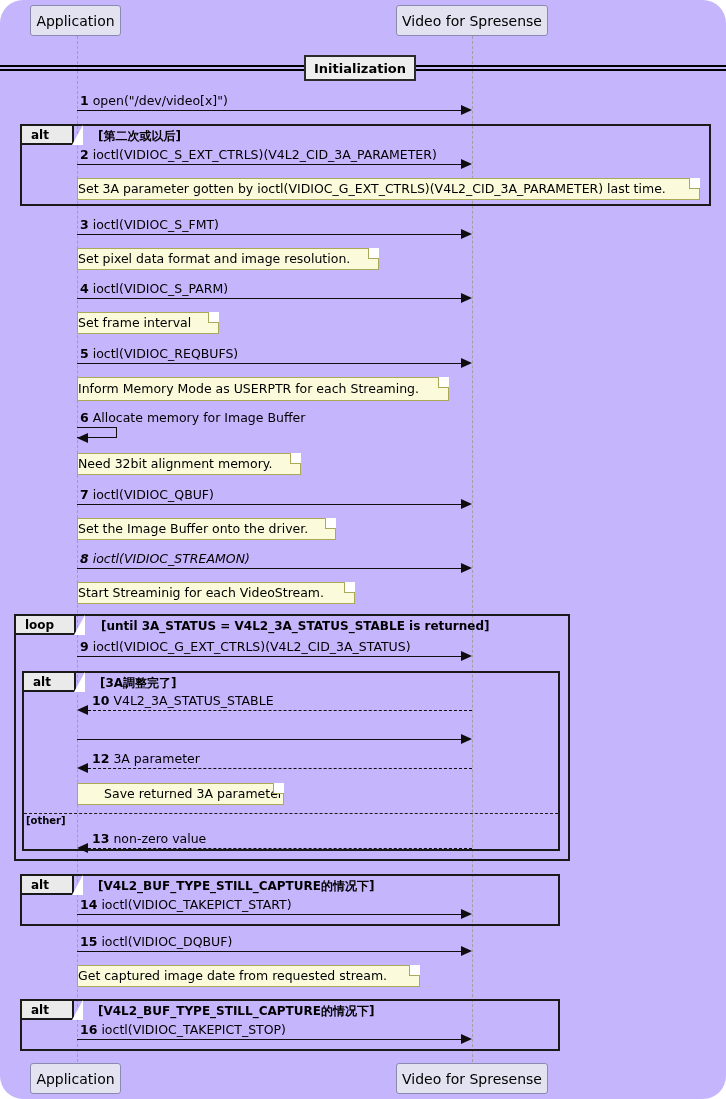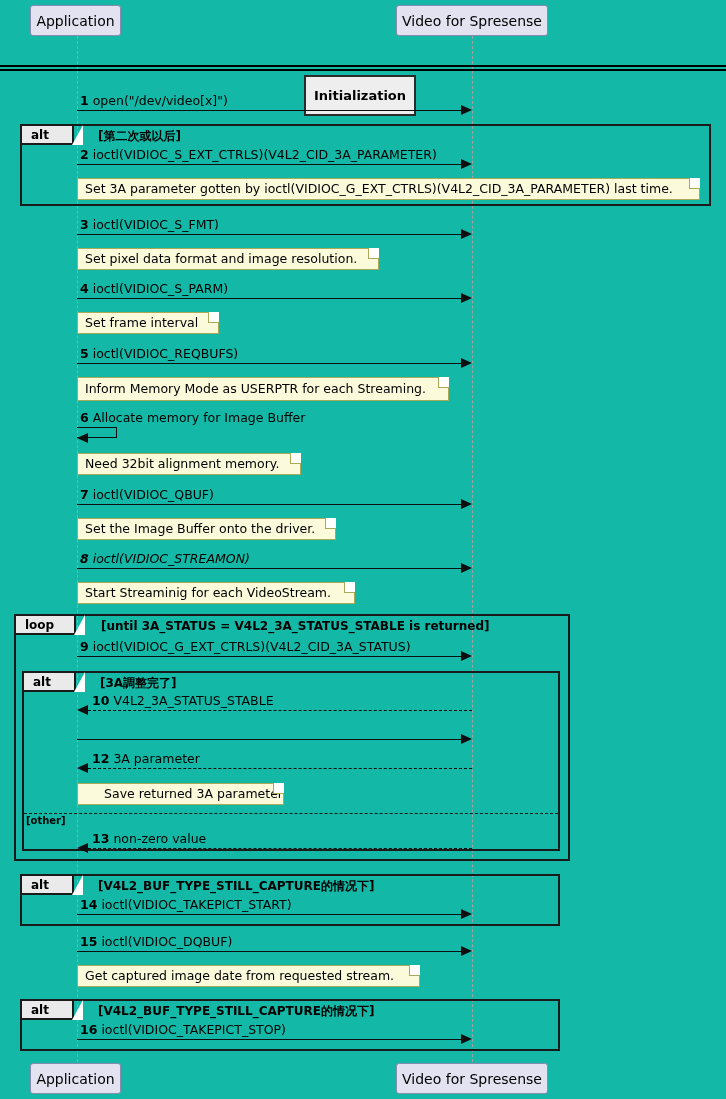--- a/index.html
+++ b/index.html
@@ -5,22 +5,23 @@
 <style>
   html,body{margin:0;padding:0;background:#ffffff;}
   body{
     font-family:"DejaVu Sans","Liberation Sans",sans-serif;
     -webkit-font-smoothing:antialiased;
   }
   #canvas{
     position:relative;
     width:726px;
     height:1099px;
-    background:#14b8a6;
+    background:#c4b5fd;
     overflow:hidden;
+    border-radius:23px;
   }
   
   .participant{
     position:absolute;
     box-sizing:border-box;
     background:#E2E2F0;
     border:1px solid #8A8AB0;
     border-radius:3px;
     color:#000;
     font-size:14px;
@@ -154,21 +155,20 @@
   .note{
     position:absolute;
     box-sizing:border-box;
     background:#FBFBDC;
     border:1px solid #A9A957;
     color:#000;
     font-size:12.5px;
     line-height:1;
     display:flex;
     align-items:center;
-    padding-left:7px;
     white-space:nowrap;
   }
   .note .fold{
     position:absolute;
     top:-1px;
     right:-1px;
     width:10px;
     height:10px;
     background:#ffffff;
     border-left:1px solid #A9A957;
@@ -184,21 +184,21 @@
   <div class="lifeline" style="left:472px; top:36px; height:1026px;"></div>
 
   <div class="participant" style="left:30px; top:5px; width:91px; height:31px;">
     <span>Application</span>
   </div>
   <div class="participant" style="left:396px; top:5px; width:152px; height:31px;">
     <span>Video for Spresense</span>
   </div>
 
   <div class="divider-lines" style="top:65px;"></div>
-  <div class="divider-box" style="left:304px; top:55px; width:112px; height:41px;margin-top:20px;">
+  <div class="divider-box" style="left:304px; top:55px; width:112px; height:26px;">
     <span>Initialization</span>
   </div>
 
   <div class="msg-text" style="left:80px; top:95px;">
     <b>1</b> 
     <span>open("/dev/video[x]")</span>
   </div>
   <div class="msg-line" style="left:77px; top:110px; width:386px;"></div>
   <div class="arrow-r" style="left:461px; top:105px;"></div>
 

